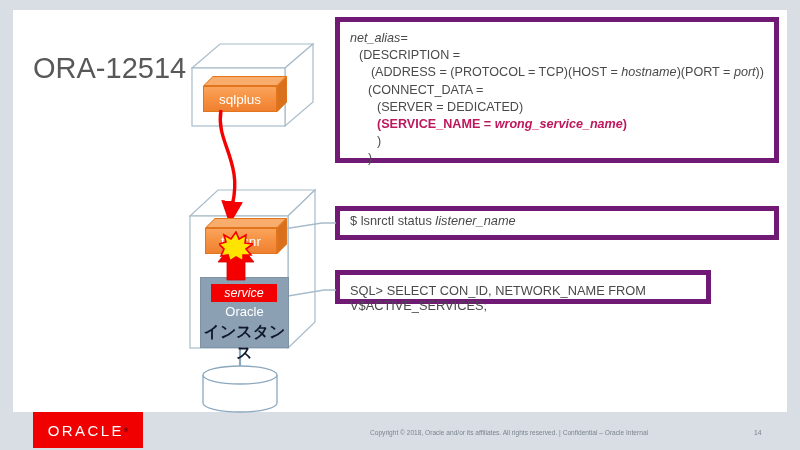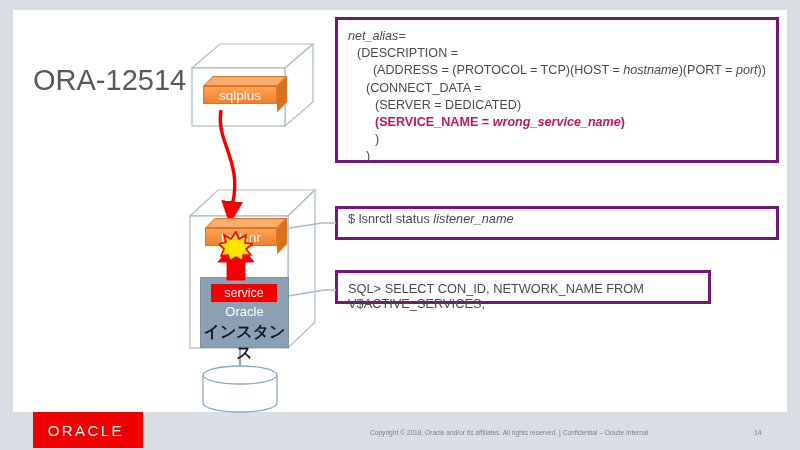--- a/index.html
+++ b/index.html
@@ -30,40 +30,39 @@
   }
   
   #title {
     position: absolute;
     left: 33px;
     top: 52px;
     font-size: 29px;
     color: #585858;
     letter-spacing: 0px;
     white-space: nowrap;
-    margin-top: 12px;
   }
   
   .cube {
     position: absolute;
   }
   .cube svg {
     display: block;
     overflow: visible;
   }
   
   .obox {
     position: absolute;
   }
   .obox .front {
     position: absolute;
     left: 0;
     top: 10px;
     width: 100%;
-    height: 18px;
+    height: 26px;
     background: linear-gradient(to bottom, #f9a45c 0%, #f79243 45%, #ef8031 100%);
     border: 1px solid #e2751c;
     box-sizing: border-box;
     display: flex;
     align-items: center;
     justify-content: center;
     color: #ffffff;
     font-size: 13.5px;
     z-index: 3;
   }
@@ -106,20 +105,21 @@
     z-index: 6;
   }
   #service-label {
     position: absolute;
     left: 10px;
     top: 6px;
     width: 66px;
     height: 18px;
     background: #f40000;
     color: #ffffff;
+    font-style: italic;
     font-size: 12.5px;
     display: flex;
     align-items: center;
     justify-content: center;
   }
   #instance-name-en {
     position: absolute;
     left: 0;
     top: 26px;
     width: 100%;
@@ -134,21 +134,21 @@
     width: 100%;
     text-align: center;
     color: #0f172a;
     font-size: 16px;
     font-weight: bold;
   }
   
   .callout {
     position: absolute;
     background: #ffffff;
-    border: 3px solid #701a75;
+    border: 5px solid #701a75;
     box-sizing: border-box;
     color: #4a4a4a;
   }
   #net-alias-box {
     left: 335px;
     top: 17px;
     width: 444px;
     height: 146px;
     padding: 8px 10px;
     font-size: 12.6px;

